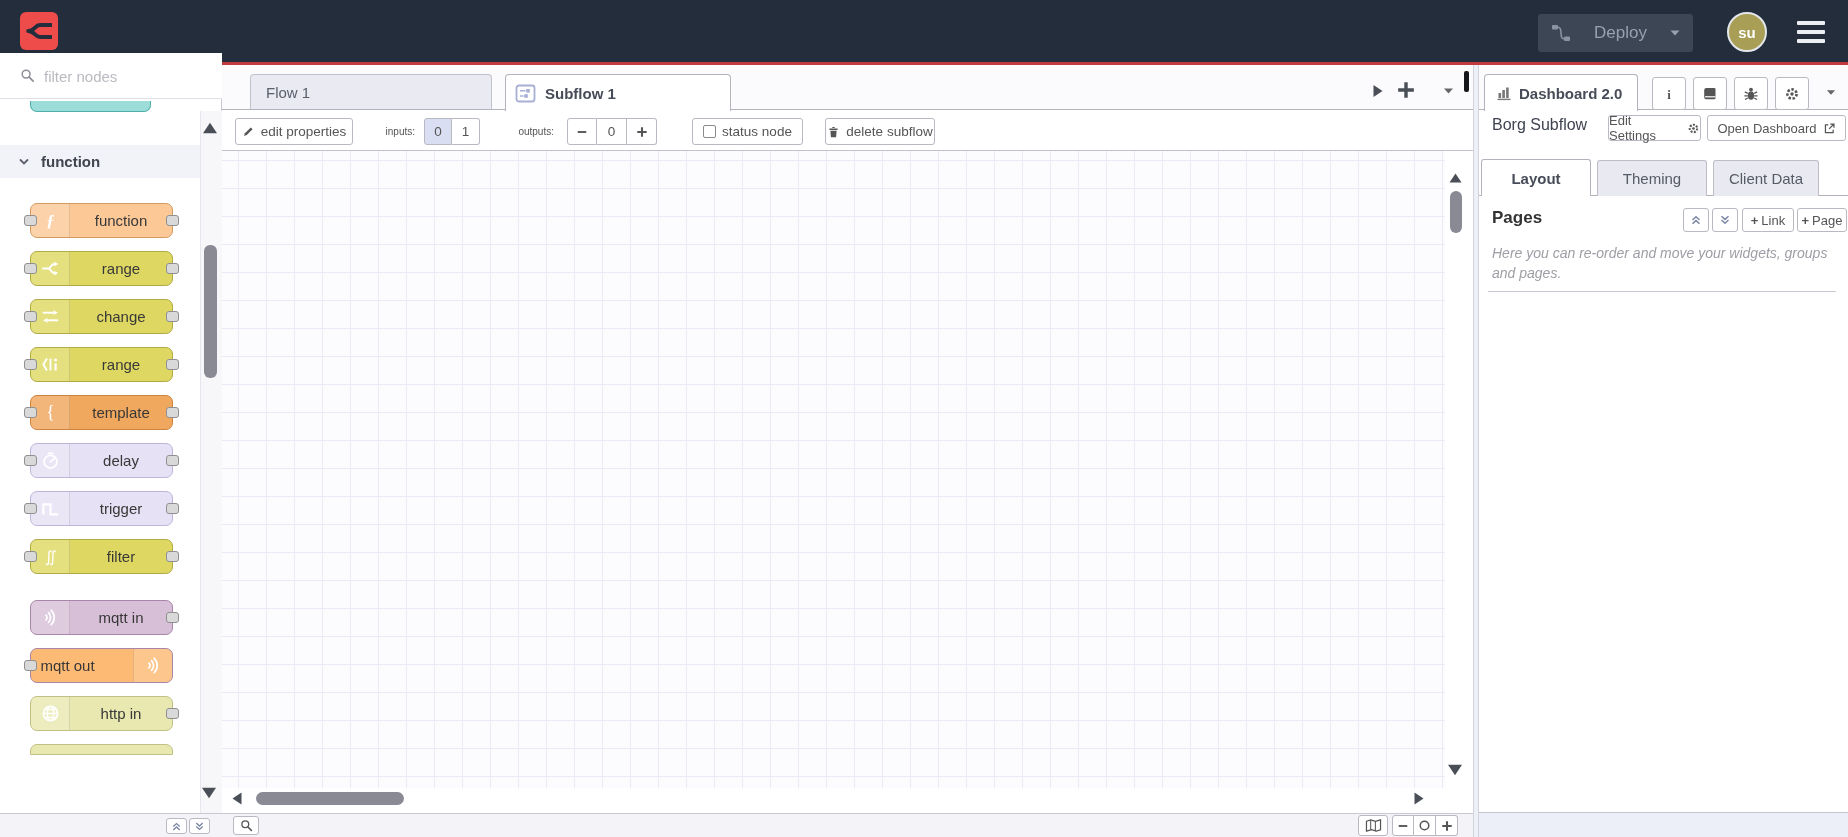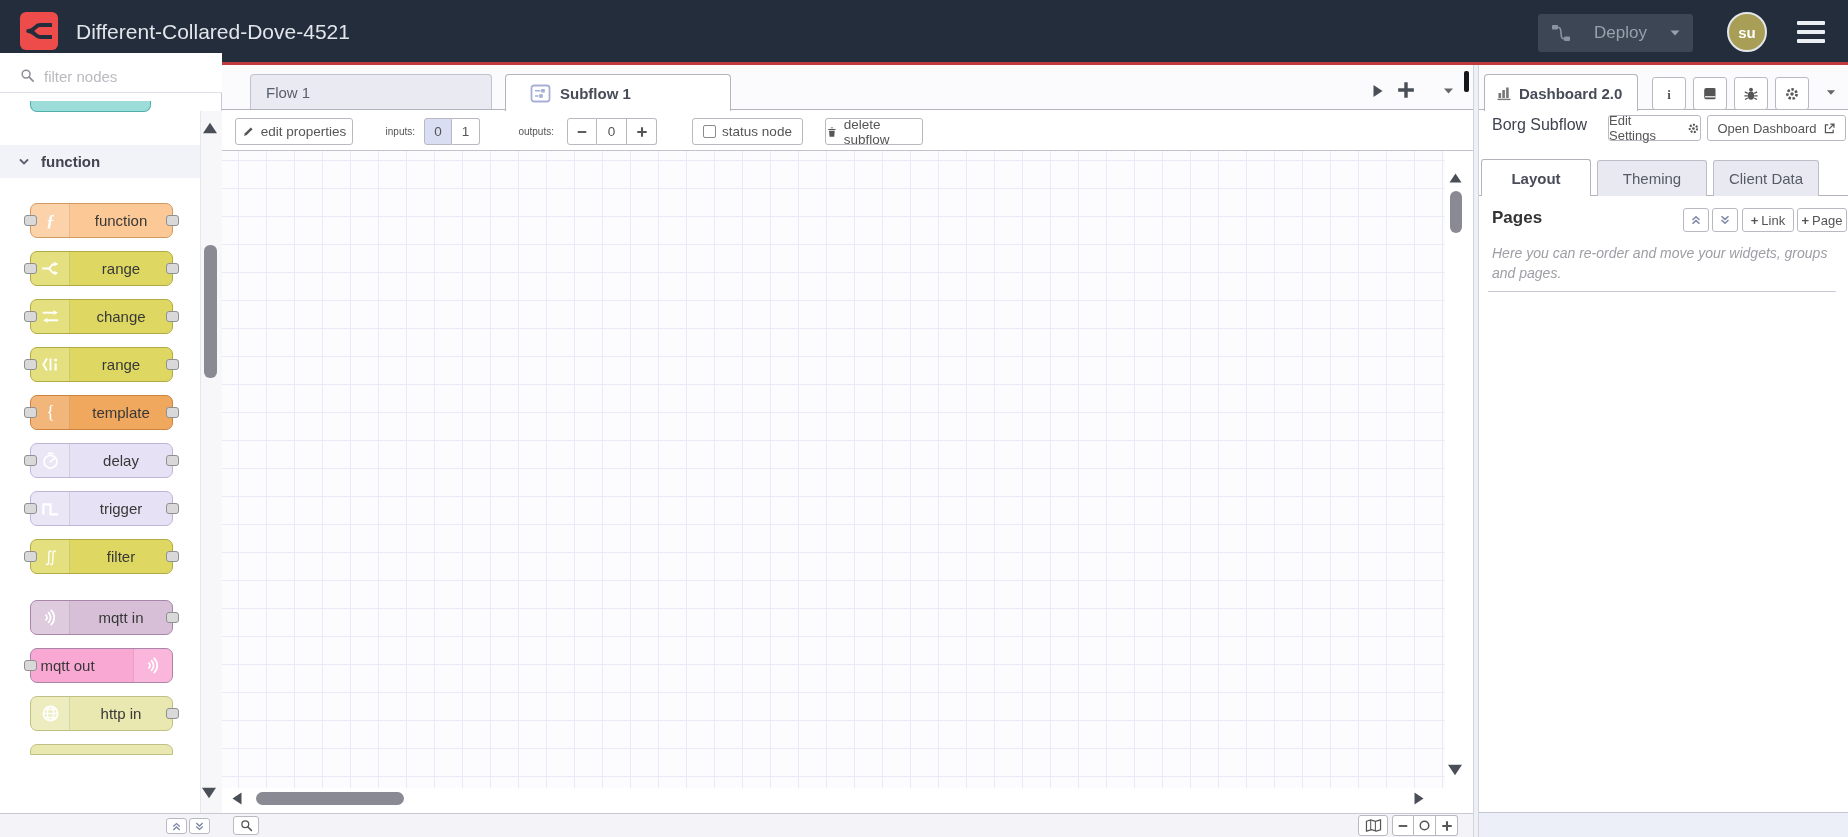--- a/index.html
+++ b/index.html
@@ -13,21 +13,21 @@
   .logo{position:absolute;left:20px;top:12px;width:38px;height:38px;background:#ee4c4b;border-radius:6px;padding:6px;box-sizing:border-box;}
   .title{position:absolute;left:76px;top:0;height:65px;line-height:63px;color:#e2e6eb;font-size:21px;}
   .deploy{position:absolute;left:1538px;top:14px;width:155px;height:38px;background:#3d4654;border-radius:3px;display:flex;align-items:center;gap:9px;padding:0 12px;box-sizing:border-box;cursor:pointer;}
   .deploy .dlabel{color:#97a1ad;font-size:17px;flex:1;text-align:center;}
   .avatar{position:absolute;left:1727px;top:12px;width:40px;height:40px;border-radius:50%;background:#a89e55;border:2px solid #e3e6ea;color:#fff;font-weight:bold;font-size:15px;display:flex;align-items:center;justify-content:center;box-sizing:border-box;cursor:pointer;}
   .burger{position:absolute;left:1797px;top:21px;width:28px;height:22px;display:flex;flex-direction:column;justify-content:space-between;cursor:pointer;}
   .burger i{display:block;height:4px;background:#eceff2;border-radius:1px;}
 
   
   .palette{left:0;top:65px;width:222px;height:748px;background:#fff;border-right:1px solid #c9c9d3;}
-  .psearch{left:0;top:53px;width:222px;height:40px;background:#fff;border-bottom:1px solid #e0e0e8;z-index:3;}
+  .psearch{left:0;top:53px;width:222px;height:46px;background:#fff;border-bottom:1px solid #e0e0e8;z-index:3;}
   .psearch .ic{position:absolute;left:20px;top:15px;width:15px;height:15px;color:#8d8d96;}
   .psearch input{position:absolute;left:42px;top:10px;width:150px;height:24px;border:none;outline:none;font-size:15px;color:#555;background:transparent;font-family:inherit;}
   .psearch input::placeholder{color:#b9b9c0;}
   .partial-top{left:30px;top:101px;width:121px;height:11px;border:1px solid;border-top:none;border-radius:0 0 7px 7px;z-index:4;}
   .pscrollcol{left:200px;top:111px;width:22px;height:702px;background:#f7f7fa;border-left:1px solid #e6e6ee;}
   .plist{left:0;top:145px;width:200px;height:668px;overflow:hidden;}
   .cat-header{display:flex;align-items:center;gap:11px;background:#f2f3f9;height:33px;padding-left:18px;font-weight:bold;font-size:15px;color:#41454f;margin-bottom:25px;}
   .cat-header .ic{width:12px;height:12px;color:#5a5f6b;}
   .pcat + .pcat{margin-top:26px;}
   .pnode{position:relative;width:143px;height:35px;border:1px solid;border-radius:7px;margin:0 0 13px 30px;display:flex;box-sizing:border-box;cursor:move;}
@@ -80,21 +80,20 @@
 </style>
 </head>
 <body>
 
 <div class="app">
 
   <div class="abs hdr">
     <div class="logo"><span class="ic"><svg viewBox="0 0 24 24">
             <path d="M2,12 C8,12 8,6.5 13,6.5 L23,6.5 M2,12 C8,12 8,17.5 13,17.5 L23,17.5" fill="none" stroke="#232d3c" stroke-width="3.6" stroke-linecap="round"></path>
           </svg></span></div>
-    <div class="title">Different-Collared-Dove-4521</div>
     <div class="deploy">
       <span class="ic" style="width:22px;height:20px;">
           <svg viewBox="0 0 20 20">
             <rect x="1" y="2" width="6" height="4.5" rx="1" fill="#8a93a0"></rect>
             <rect x="13" y="13.5" width="6" height="4.5" rx="1" fill="#8a93a0"></rect>
             <path d="M7,4.2 C13,4.2 7,15.7 13,15.7" fill="none" stroke="#8a93a0" stroke-width="1.6"></path>
           </svg>
         </span>
       <span class="dlabel">Deploy</span>
       <span class="ic" style="width:12px;height:12px;color:#97a1ad;">
@@ -245,21 +244,21 @@
           <div class="pnode-icon">
             <span class="ic">
               <svg viewBox="0 0 16 16">
                 <path d="M4.2,6 a2.8,2.8 0 0 1 0,4 M6.4,4 a5.6,5.6 0 0 1 0,8 M8.6,2 a8.4,8.4 0 0 1 0,12" fill="none" stroke="#fff" stroke-width="1.5" stroke-linecap="round"></path>
               </svg>
             </span>
           </div>
           <div class="pnode-label">mqtt in</div>
           <span class="port right"></span>
         </div>
-        <div class="pnode" style="background: #f9a8d4; border-color: rgb(169, 134, 169); gap: 29px;">
+        <div class="pnode" style="background: #fdba74; border-color: rgb(169, 134, 169); gap: 29px;">
           <div class="pnode-label">mqtt out</div>
           <div class="pnode-icon right">
             <span class="ic">
               <svg viewBox="0 0 16 16">
                 <path d="M4.2,6 a2.8,2.8 0 0 1 0,4 M6.4,4 a5.6,5.6 0 0 1 0,8 M8.6,2 a8.4,8.4 0 0 1 0,12" fill="none" stroke="#fff" stroke-width="1.5" stroke-linecap="round"></path>
               </svg>
             </span>
           </div>
           <span class="port left"></span>
         </div>
@@ -304,21 +303,21 @@
             <path d="M2.5,2.2 L6,5.4 L9.5,2.2 M2.5,6 L6,9.2 L9.5,6" fill="none" stroke="currentColor" stroke-width="1.5"></path>
           </svg>
         </span>
       </div>
   </div>
 
   <div class="abs tabbar"></div>
   <div class="abs wtab inactive" style="left:250px;top:74px;width:242px;padding-left:15px;">
     <span>Flow 1</span>
   </div>
-  <div class="abs wtab active" style="left:505px;top:74px;width:226px;padding-left:24px;gap:9px;">
+  <div class="abs wtab active" style="left:505px;top:74px;width:226px;padding-left:9px;gap:9px;">
     <span class="ic" style="width:21px;height:19px;color:#a7b0d4;">
         <svg viewBox="0 0 21 19">
           <rect x="1.5" y="1.5" width="18" height="16" rx="2.5" fill="none" stroke="currentColor" stroke-width="1.8"></rect>
           <path d="M5,6.8 h5.5 M5,12 h3.5" stroke="currentColor" stroke-width="1.6"></path>
           <rect x="11.2" y="5" width="3.6" height="3.6" fill="currentColor"></rect>
           <rect x="9.2" y="10.2" width="3.6" height="3.6" fill="currentColor"></rect>
         </svg>
       </span>
     <span>Subflow 1</span>
   </div>
@@ -368,21 +367,21 @@
           <svg viewBox="0 0 14 14">
             <path d="M7,1.5 V12.5 M1.5,7 H12.5" stroke="currentColor" stroke-width="2.4"></path>
           </svg>
         </span>
       </div>
   </div>
   <div class="btn abs" style="left:692px;top:118px;width:111px;height:27px;z-index:2;">
     <span class="cbox"></span>
     <span>status node</span>
   </div>
-  <div class="btn abs" style="left:825px;top:118px;width:98px;height:27px;z-index:2;">
+  <div class="btn abs" style="left:825px;top:118px;width:110px;height:27px;z-index:2;">
     <span class="ic" style="width:13px;height:14px;">
         <svg viewBox="0 0 16 16">
           <path d="M6.5,1.8 h3 v1.2 h-3 z M3,3.8 h10 v1.6 h-10 z M4.2,6.4 h7.6 l-0.6,8 h-6.4 z" fill="currentColor"></path>
         </svg>
       </span>
     <span>delete subflow</span>
   </div>
 
   <div class="abs grid"></div>
   <span class="abs ic tri" style="left:1448px;top:172px;width:15px;height:12px;">

